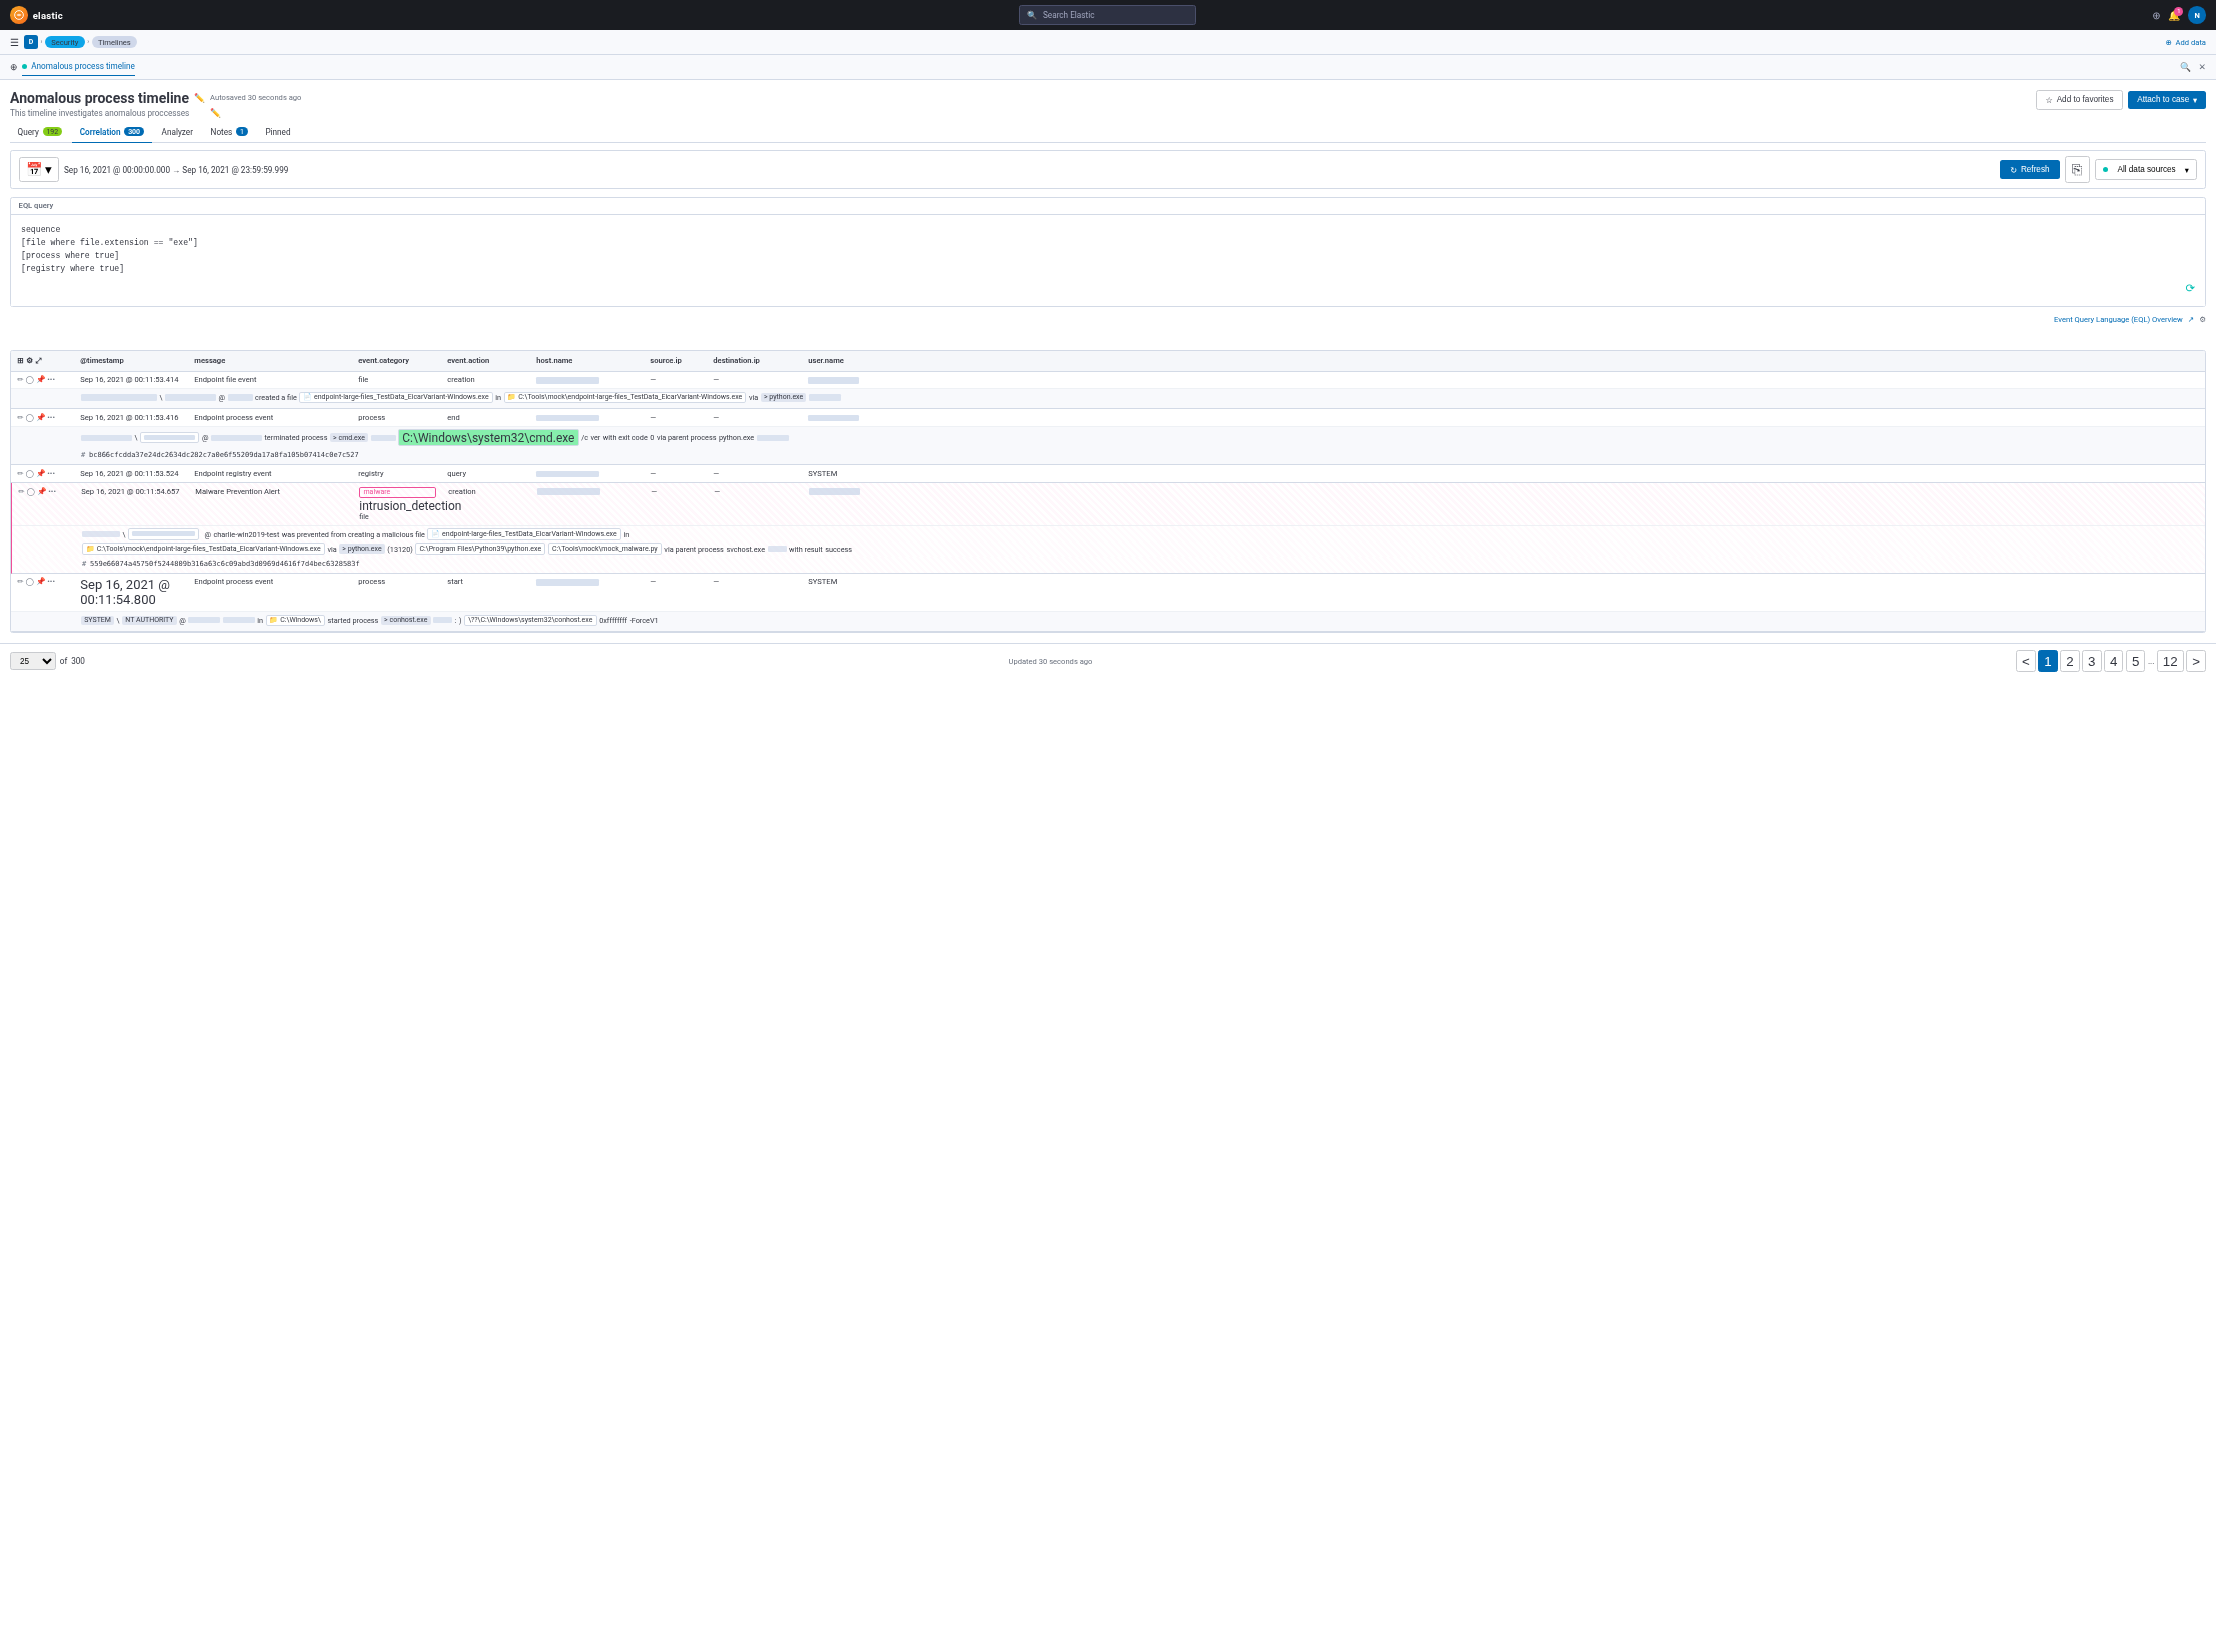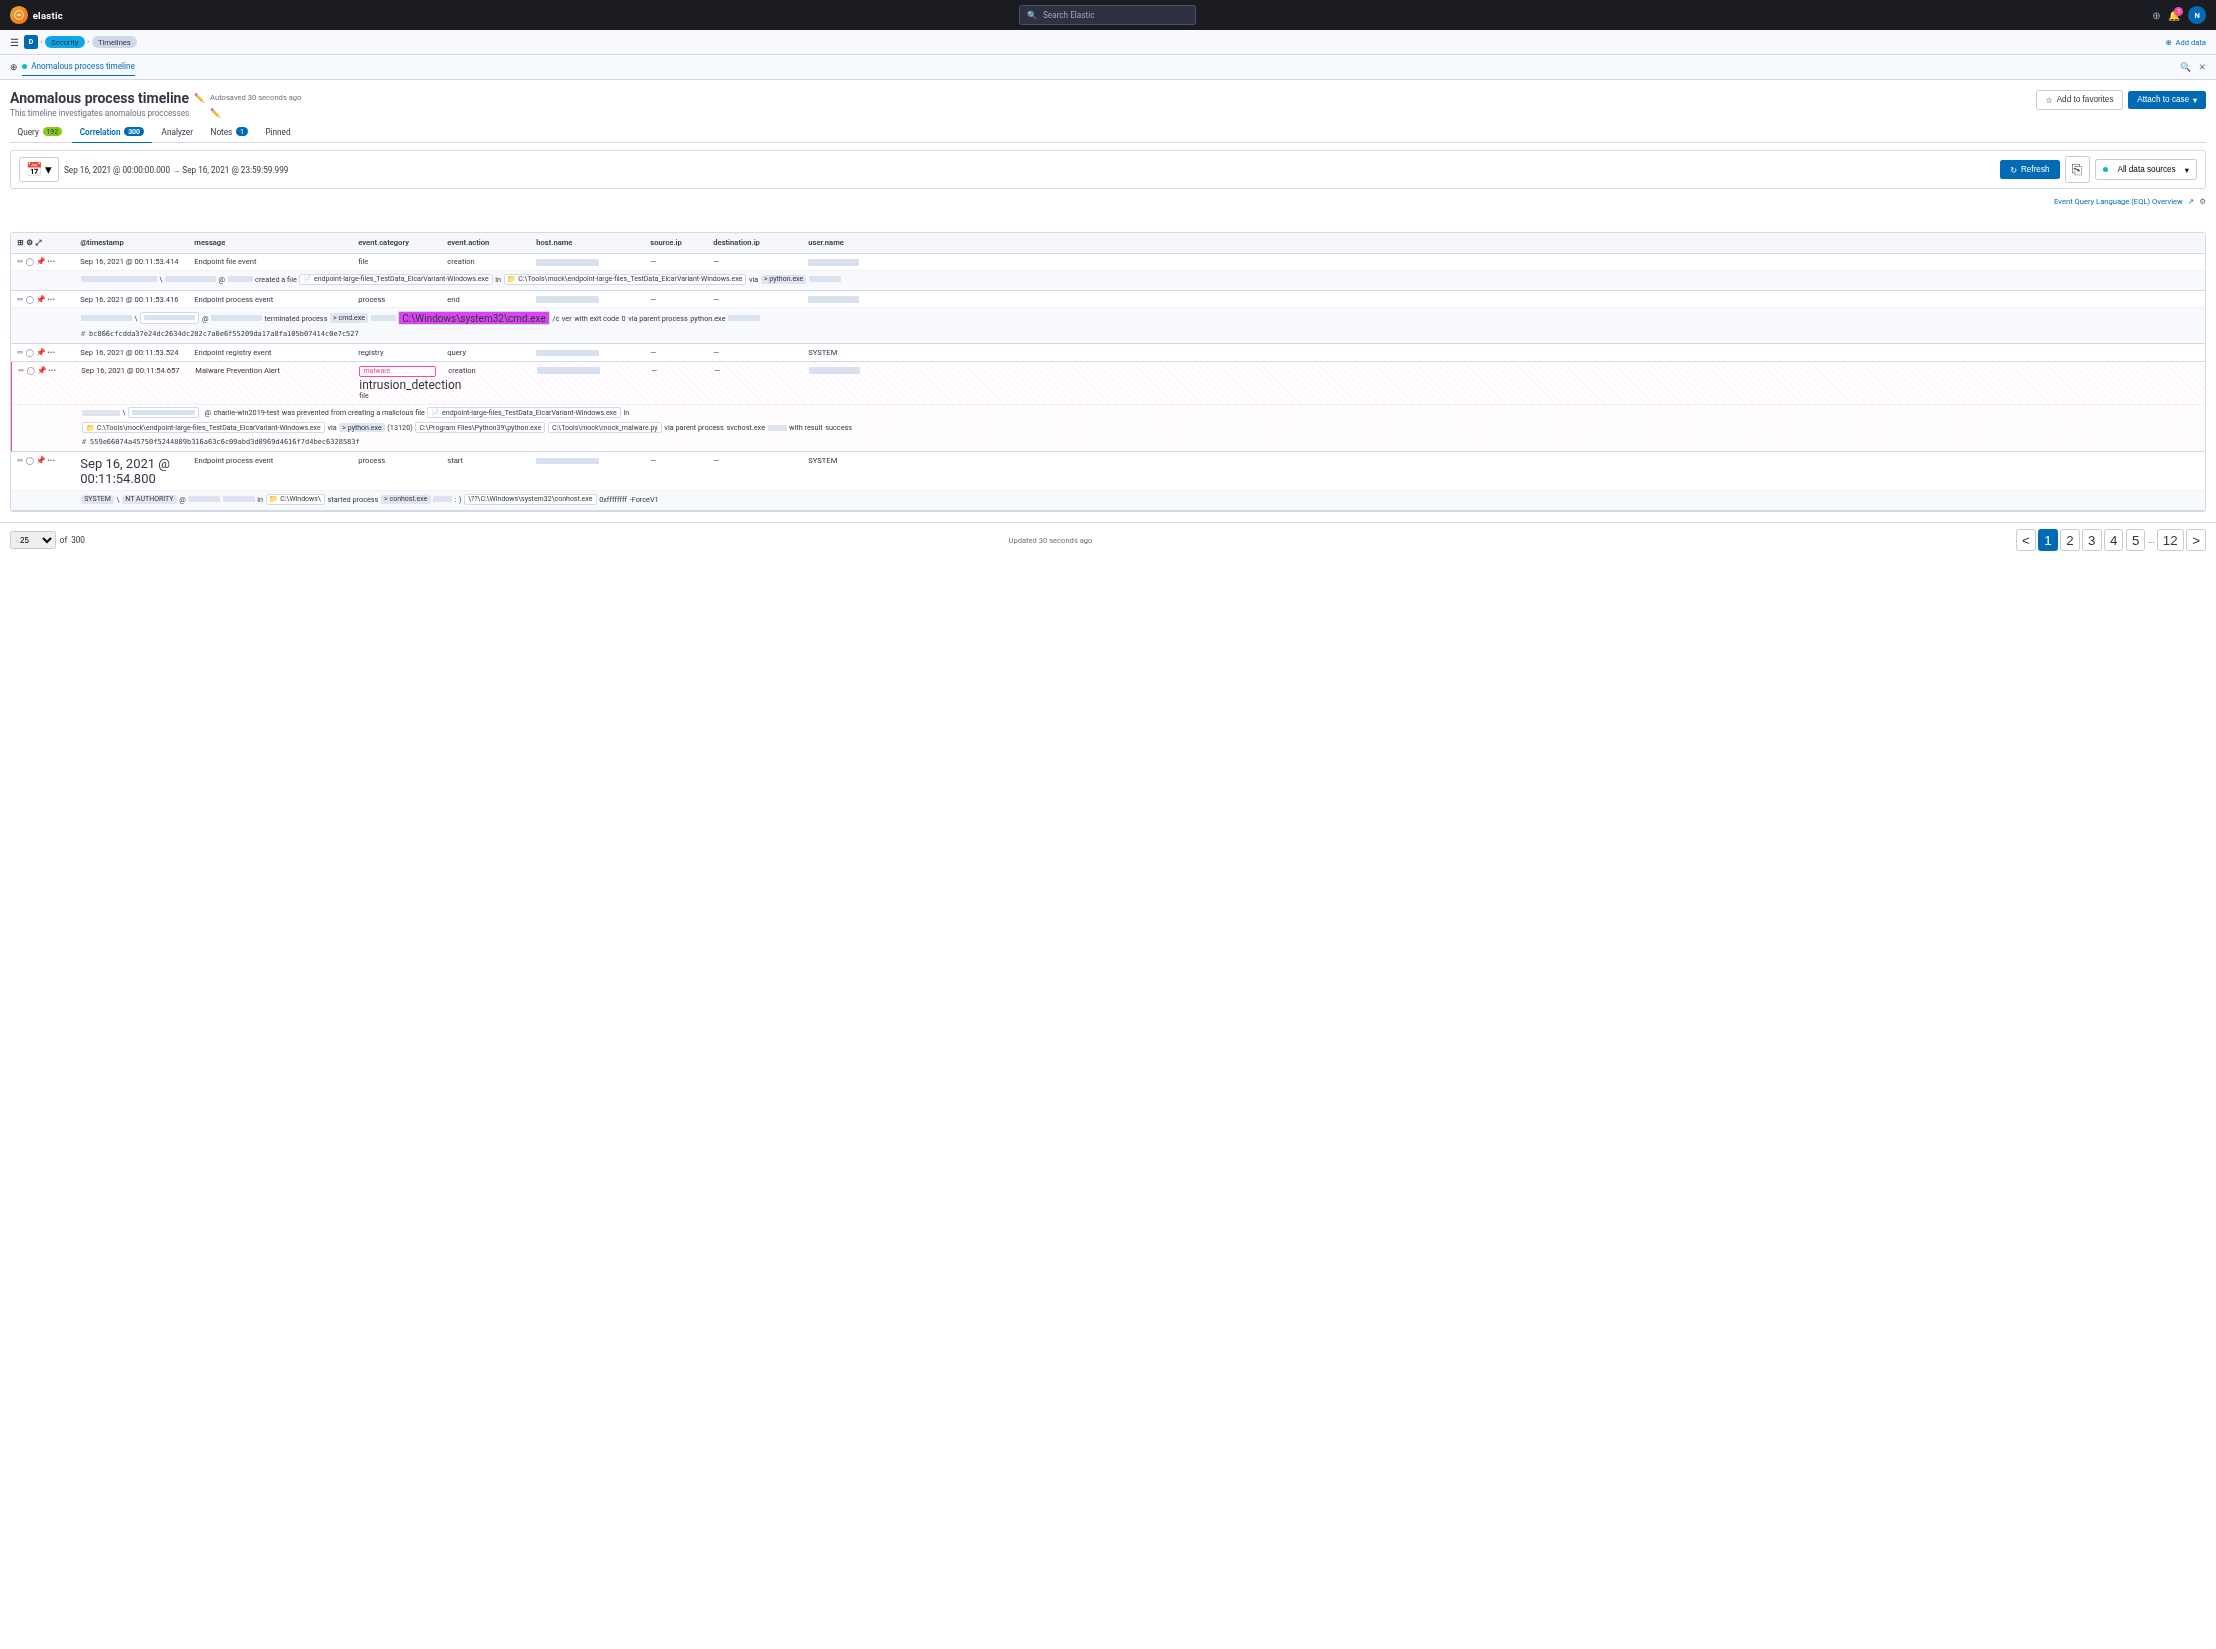--- a/index.html
+++ b/index.html
@@ -208,20 +208,32 @@
         <span>⎘</span>
       </button>
       <button class="datasources-btn">
         <span class="dot-green"></span>
         <span>All data sources</span>
         <span>▾</span>
       </button>
     </div>
   </div>
 
+  <div class="eql-section">
+    <div class="eql-label">EQL query</div>
+    <div class="eql-code">
+      <div style="white-space:pre;font-family:'Courier New',monospace;font-size:8.2px;">sequence
+[file where file.extension == "exe"]
+[process where true]
+[registry where true]</div>
+      <div style="display:flex;justify-content:flex-end;margin-top:5px;">
+        <span class="run-icon">⟳</span>
+      </div>
+    </div>
+  </div>
 
   <div class="eql-footer">
     <span style="color:#006bb4;cursor:pointer;">Event Query Language (EQL) Overview</span>
     <span style="color:#006bb4;">↗</span>
     <span style="color:#69707d;cursor:pointer;">⚙</span>
   </div>
 
   <div class="events-table">
 
     <div style="display:grid;grid-template-columns:63px 114px 164px 89px 89px 114px 63px 95px 82px;background:#f5f7fa;border-bottom:1.3px solid #d3dae6;">
@@ -304,21 +316,21 @@
         <span style="background:#c8d4e8;border-radius:1.3px;height:6.3px;display:inline-block;width:51px;opacity:0.6;"></span>
         <span>\</span>
         <span style="border:0.6px solid #d3dae6;border-radius:1.9px;padding:0.6px 3.2px;font-size:7px;background:#fff;">
           <span style="background:#c8d4e8;border-radius:1.3px;height:5px;display:inline-block;width:51px;opacity:0.7;"></span>
         </span>
         <span>@</span>
         <span style="background:#c8d4e8;border-radius:1.3px;height:6.3px;display:inline-block;width:51px;opacity:0.6;"></span>
         <span>terminated process</span>
         <span style="background:#e0e5f0;border-radius:1.9px;padding:0.6px 3.2px;font-size:7px;">&gt; cmd.exe</span>
         <span style="background:#c8d4e8;border-radius:1.3px;height:6.3px;display:inline-block;width:25px;opacity:0.6;"></span>
-        <span style="border:0.6px solid #d3dae6;border-radius:1.9px;padding:0.6px 3.2px;font-size:10px;background:#d946ef;">C:\Windows\system32\cmd.exe</span>
+        <span style="border:0.6px solid #d3dae6;border-radius:1.9px;padding:0.6px 3.2px;font-size:12px;background:#86efac;">C:\Windows\system32\cmd.exe</span>
         <span>/c</span>
         <span>ver</span>
         <span>with exit code</span>
         <span>0</span>
         <span>via parent process</span>
         <span>python.exe</span>
         <span style="background:#c8d4e8;border-radius:1.3px;height:6.3px;display:inline-block;width:32px;opacity:0.6;"></span>
       </div>
       <div style="padding:2.5px 8.9px 5px 70px;font-size:7px;font-family:monospace;display:flex;align-items:center;gap:3.8px;background:#f8f9fc;">
         <span style="color:#69707d;">#</span>

